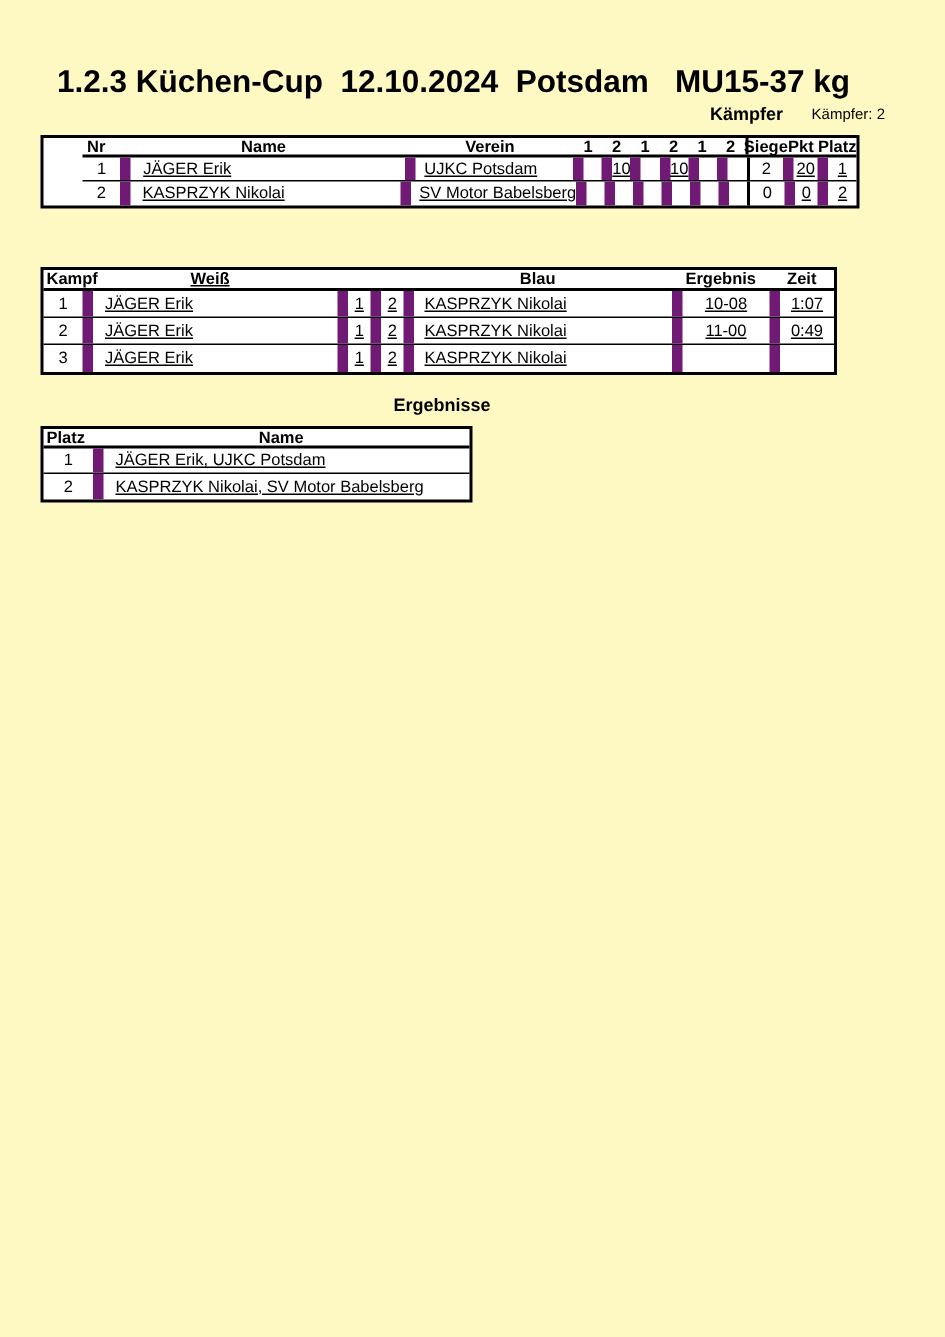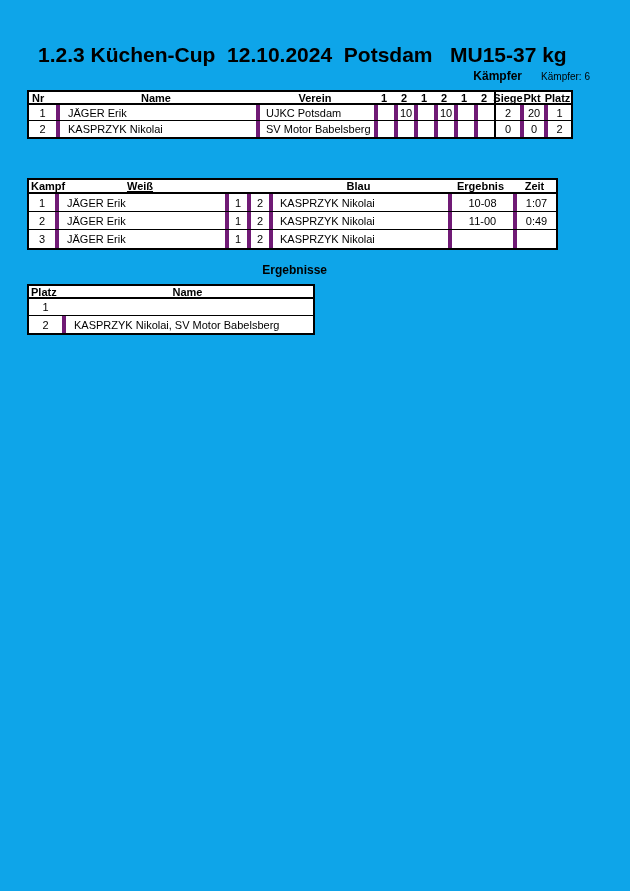--- a/index.html
+++ b/index.html
@@ -1,19 +1,19 @@
 <!DOCTYPE html>
 <html><head>
 <meta charset="utf-8">
 <style>
   html,body{margin:0;padding:0;background:#ffffff;}
   .page{
     position:relative;
     width:630px;height:891px;
-    background:#0ea5e9;
+    background:#fef9c3;
     color:#000000;
     font-family:"Liberation Sans", sans-serif;
     overflow:hidden;
   }
   .page-title{
     position:absolute;left:38px;top:43px;
     font-size:21px;font-weight:bold;
     white-space:pre;line-height:24px;
   }
   .section-title{
@@ -28,40 +28,40 @@
     position:absolute;right:40px;top:71px;
     font-size:10px;line-height:11px;
   }
   .tbl{
     position:absolute;
     border:2px solid #000;
     box-sizing:border-box;
     font-size:11px;
     background:#fff;
   }
-  .t1{left:27px;top:90px;width:546px;}
+  .t1{left:27px;top:90px;width:546px;padding-left:26px;}
   .t2{left:27px;top:178px;width:531px;}
   .t3{left:27px;top:284px;width:288px;}
   .row{display:flex;box-sizing:border-box;}
   .hrow{font-weight:bold;border-bottom:2px solid #000;}
   .drow{border-bottom:1px solid #000;}
   .drow:last-child{border-bottom:none;}
   .t1 .hrow{height:13px;}
   .t1 .drow{height:16px;}
   .t2 .hrow{height:14px;}
   .t2 .drow{height:18px;}
   .t3 .hrow{height:13px;}
   .t3 .drow{height:17px;}
   .cell{
     display:flex;align-items:center;justify-content:center;
     box-sizing:border-box;
     white-space:nowrap;overflow:visible;
   }
   .cell.left{justify-content:flex-start;}
-  .bl1{border-left:4px solid #701a75;}
+  .bl1{border-left:7px solid #701a75;text-decoration:underline;}
   .bl2{border-left:2px solid #000;}
   
   .c-nr{width:27px;}
   .c-name{width:200px;padding-left:8px;}
   .c-namehdr{width:200px;}
   .c-verein{width:118px;padding-left:6px;}
   .c-vereinhdr{width:118px;}
   .c-s{width:20px;}
   .c-siege{width:26px;}
   .c-pkt{width:24px;}
@@ -83,21 +83,21 @@
   .c-name3{width:251px;padding-left:8px;}
   .c-name3hdr{width:251px;}
 </style>
 </head>
 <body>
 
 <div class="page">
 
   <div class="page-title">1.2.3 Küchen-Cup  12.10.2024  Potsdam   MU15-37 kg</div>
   <div class="section-title st-kaempfer">Kämpfer</div>
-  <div class="count-label">Kämpfer: 6</div>
+  <div class="count-label">Kämpfer: 2</div>
 
   <div class="tbl t1">
     <div class="row hrow">
       <div class="cell c-nr hdr-nr">Nr</div>
       <div class="cell c-namehdr">Name</div>
       <div class="cell c-vereinhdr">Verein</div>
       <div class="cell c-s">1</div>
       <div class="cell c-s">2</div>
       <div class="cell c-s">1</div>
       <div class="cell c-s">2</div>
@@ -179,20 +179,21 @@
 
   <div class="section-title st-ergebnisse">Ergebnisse</div>
 
   <div class="tbl t3">
     <div class="row hrow">
       <div class="cell c-platz3 hdr-platz3">Platz</div>
       <div class="cell c-name3hdr">Name</div>
     </div>
     <div class="row drow">
       <div class="cell c-platz3">1</div>
+      <div class="cell c-name3 left bl1">JÄGER Erik, UJKC Potsdam</div>
     </div>
     <div class="row drow">
       <div class="cell c-platz3">2</div>
       <div class="cell c-name3 left bl1">KASPRZYK Nikolai, SV Motor Babelsberg</div>
     </div>
   </div>
 
 </div>
 
 </body></html>

